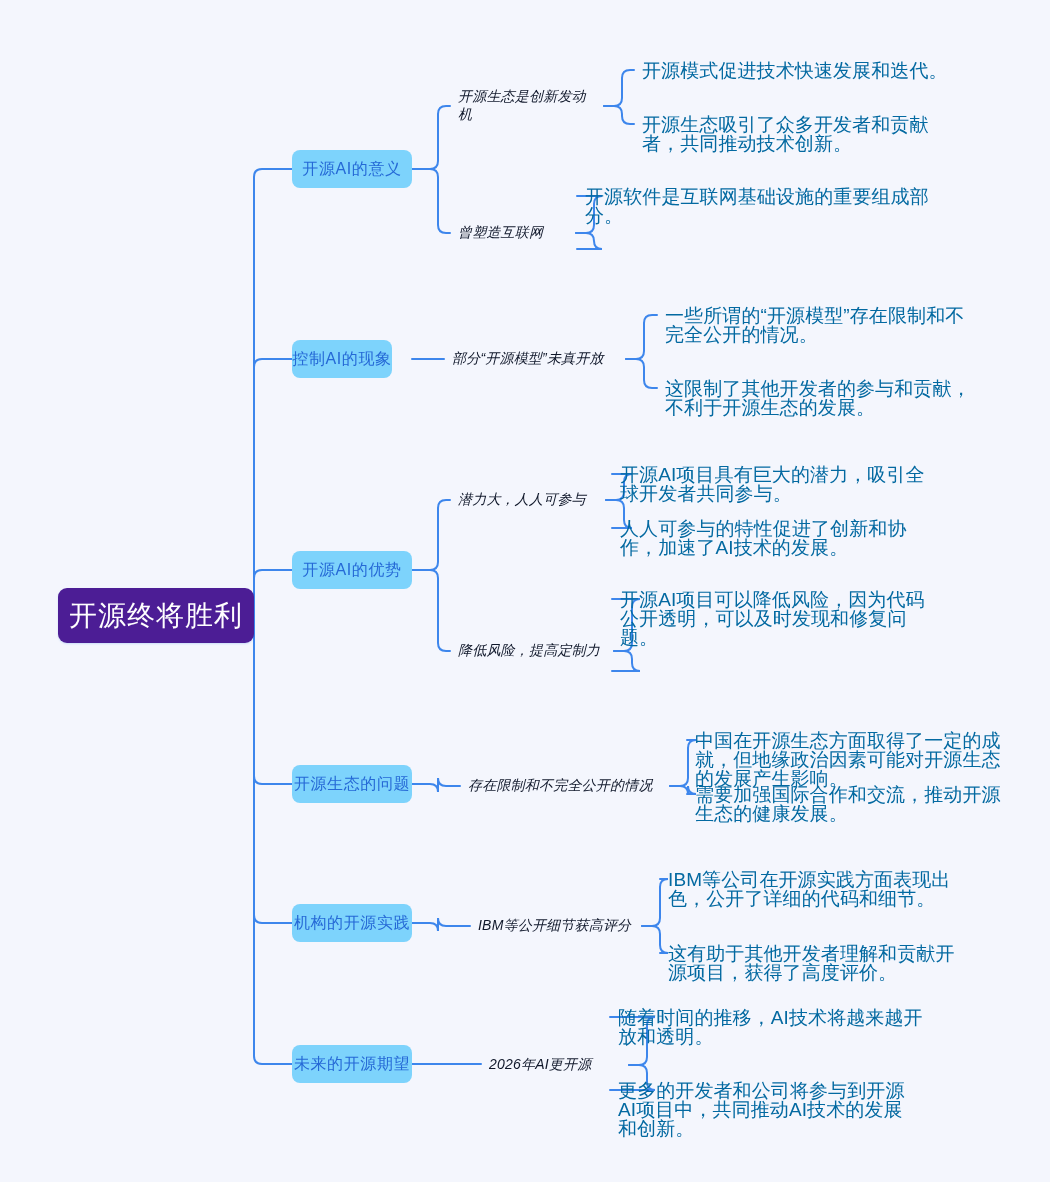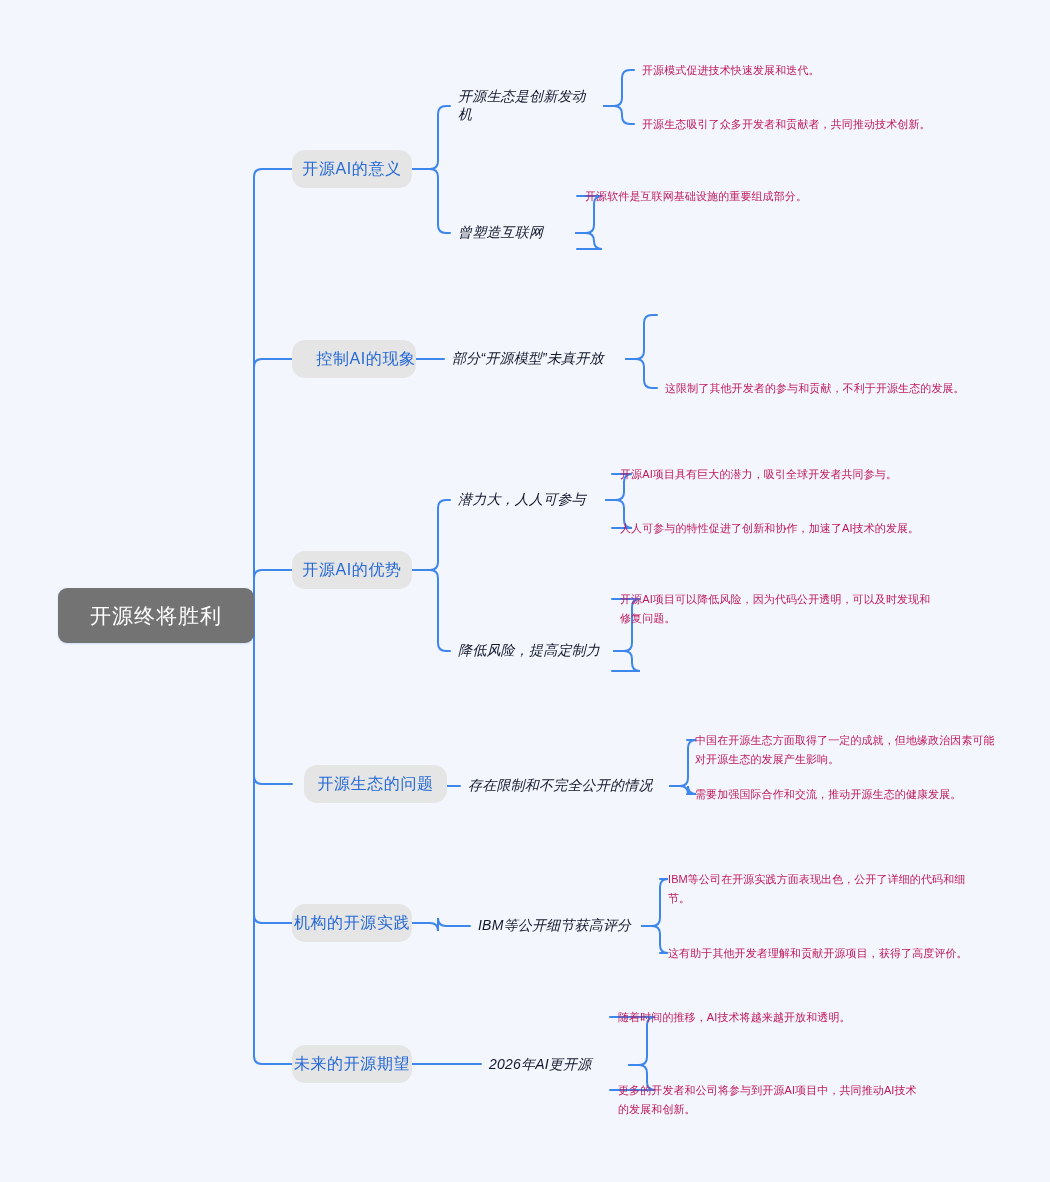--- a/index.html
+++ b/index.html
@@ -24,55 +24,55 @@
     width: 1050px;
     height: 1182px;
     pointer-events: none;
   }
   .node {
     position: absolute;
     white-space: pre-wrap;
   }
   
   .root {
-    background: #737373;
+    background: #4c1d95;
     color: #ffffff;
-    font-size: 21px;
+    font-size: 28px;
     font-weight: 500;
     border-radius: 9px;
     display: flex;
     align-items: center;
     justify-content: center;
     letter-spacing: 1px;
     box-shadow: 0 1px 2px rgba(47,127,236,0.20);
   }
   
   .lvl2 {
-    background: #e5e5e5;
+    background: #7dd3fc;
     color: #2569d6;
     font-size: 16px;
-    border-radius: 13px;
+    border-radius: 8px;
     display: flex;
     align-items: center;
     justify-content: center;
     letter-spacing: 0.6px;
   }
   
   .lvl3 {
     color: #0f172a;
     font-size: 14px;
     display: flex;
     align-items: center;
     letter-spacing: 0.2px;
     font-style: italic;
   }
   
   .leaf {
-    color: #be185d;
-    font-size: 11px;
+    color: #0369a1;
+    font-size: 19px;
     line-height: 19px;
     letter-spacing: 0.1px;
   }
 </style>
 </head>
 <body>
 
 <div id="canvas">
   <svg id="links" viewBox="0 0 1050 1182" xmlns="http://www.w3.org/2000/svg">
       <path d="M254 177 V1056" stroke="#3d86ec" stroke-width="2" fill="none"></path>
@@ -108,30 +108,31 @@
       <path d="M629 1065 H639 Q647 1065 647 1057 V1025 Q647 1017 655 1017 H610" fill="none" stroke="#3d86ec" stroke-width="2" stroke-linecap="round"></path>
       <path d="M629 1065 H639 Q647 1065 647 1073 V1082 Q647 1090 655 1090 H610" fill="none" stroke="#3d86ec" stroke-width="2" stroke-linecap="round"></path>
     </svg>
 <div class="node root" style="left: 58px; top: 588px; width: 196px; height: 55px;">开源终将胜利</div>
     <div class="node lvl2" style="left: 292px; top: 150px; width: 120px; height: 38px;">开源AI的意义</div>
     <div class="node lvl3" style="left: 458px; top: 95px; width: 140px; height: 22px;">开源生态是创新发动机</div>
     <div class="node leaf" style="left: 642px; top: 61px; width: 340px;">开源模式促进技术快速发展和迭代。</div>
     <div class="node leaf" style="left: 642px; top: 115px; width: 318px;">开源生态吸引了众多开发者和贡献者，共同推动技术创新。</div>
     <div class="node lvl3" style="left: 458px; top: 222px; width: 112px; height: 22px;">曾塑造互联网</div>
     <div class="node leaf" style="left: 585px; top: 187px; width: 350px;">开源软件是互联网基础设施的重要组成部分。</div>
-    <div class="node lvl2" style="left: 292px; top: 340px; width: 124px; height: 38px; padding-left: 24px;">控制AI的现象</div>
+    <div class="node lvl2" style="left: 292px; top: 340px; width: 100px; height: 38px;">控制AI的现象</div>
     <div class="node lvl3" style="left: 452px; top: 348px; width: 168px; height: 22px; text-align: center;">部分“开源模型”未真开放</div>
+    <div class="node leaf" style="left: 665px; top: 306px; width: 318px;">一些所谓的“开源模型”存在限制和不完全公开的情况。</div>
     <div class="node leaf" style="left: 665px; top: 379px; width: 318px;">这限制了其他开发者的参与和贡献，不利于开源生态的发展。</div>
     <div class="node lvl2" style="left: 292px; top: 551px; width: 120px; height: 38px;">开源AI的优势</div>
     <div class="node lvl3" style="left: 458px; top: 489px; width: 142px; height: 22px;">潜力大，人人可参与</div>
     <div class="node leaf" style="left: 620px; top: 465px; width: 322px;">开源AI项目具有巨大的潜力，吸引全球开发者共同参与。</div>
     <div class="node leaf" style="left: 620px; top: 519px; width: 322px;">人人可参与的特性促进了创新和协作，加速了AI技术的发展。</div>
     <div class="node lvl3" style="left: 458px; top: 640px; width: 150px; height: 22px;">降低风险，提高定制力</div>
     <div class="node leaf" style="left: 620px; top: 590px; width: 318px;">开源AI项目可以降低风险，因为代码公开透明，可以及时发现和修复问题。</div>
-    <div class="node lvl2" style="left: 304px; top: 765px; width: 143px; height: 38px;">开源生态的问题</div>
+    <div class="node lvl2" style="left: 292px; top: 765px; width: 120px; height: 38px;">开源生态的问题</div>
     <div class="node lvl3" style="left: 468px; top: 775px; width: 196px; height: 22px;">存在限制和不完全公开的情况</div>
     <div class="node leaf" style="left: 695px; top: 731px; width: 306px;">中国在开源生态方面取得了一定的成就，但地缘政治因素可能对开源生态的发展产生影响。</div>
     <div class="node leaf" style="left: 695px; top: 785px; width: 306px;">需要加强国际合作和交流，推动开源生态的健康发展。</div>
     <div class="node lvl2" style="left: 292px; top: 904px; width: 120px; height: 38px;">机构的开源实践</div>
     <div class="node lvl3" style="left: 478px; top: 915px; width: 158px; height: 22px;">IBM等公开细节获高评分</div>
     <div class="node leaf" style="left: 668px; top: 870px; width: 298px;">IBM等公司在开源实践方面表现出色，公开了详细的代码和细节。</div>
     <div class="node leaf" style="left: 668px; top: 944px; width: 300px;">这有助于其他开发者理解和贡献开源项目，获得了高度评价。</div>
     <div class="node lvl2" style="left: 292px; top: 1045px; width: 120px; height: 38px;">未来的开源期望</div>
     <div class="node lvl3" style="left: 489px; top: 1054px; width: 134px; height: 22px;">2026年AI更开源</div>
     <div class="node leaf" style="left: 618px; top: 1008px; width: 320px;">随着时间的推移，AI技术将越来越开放和透明。</div>

